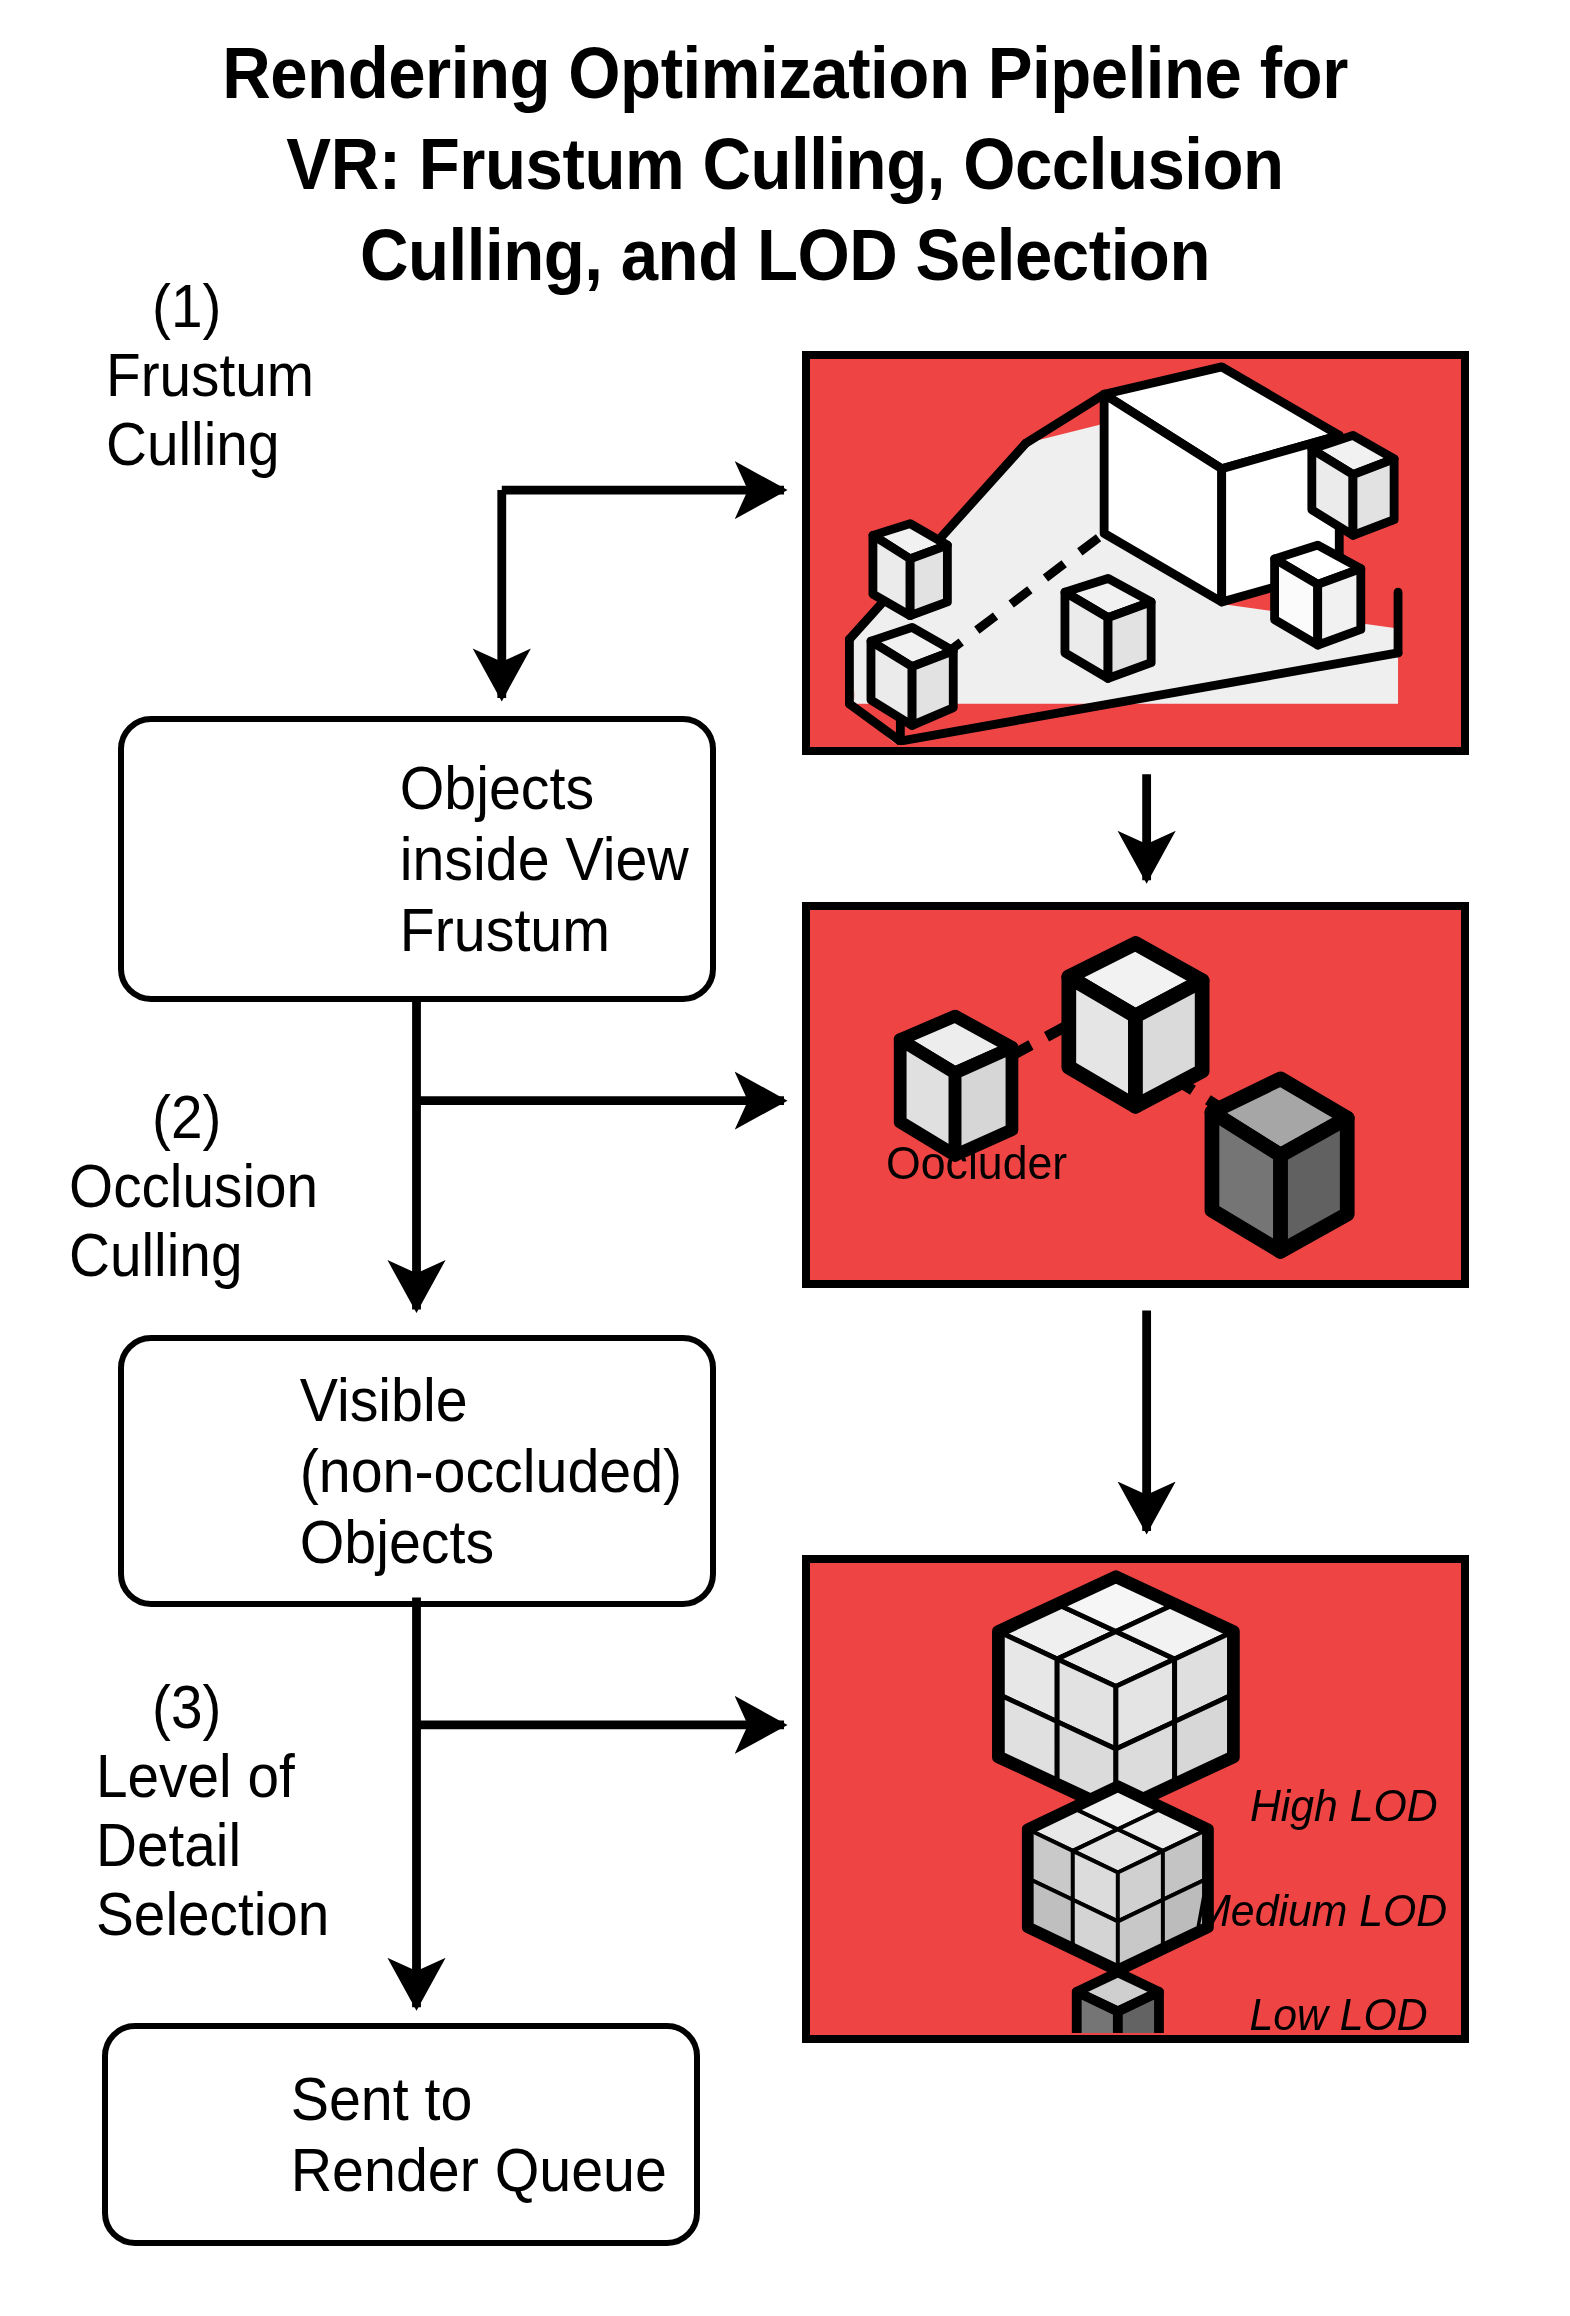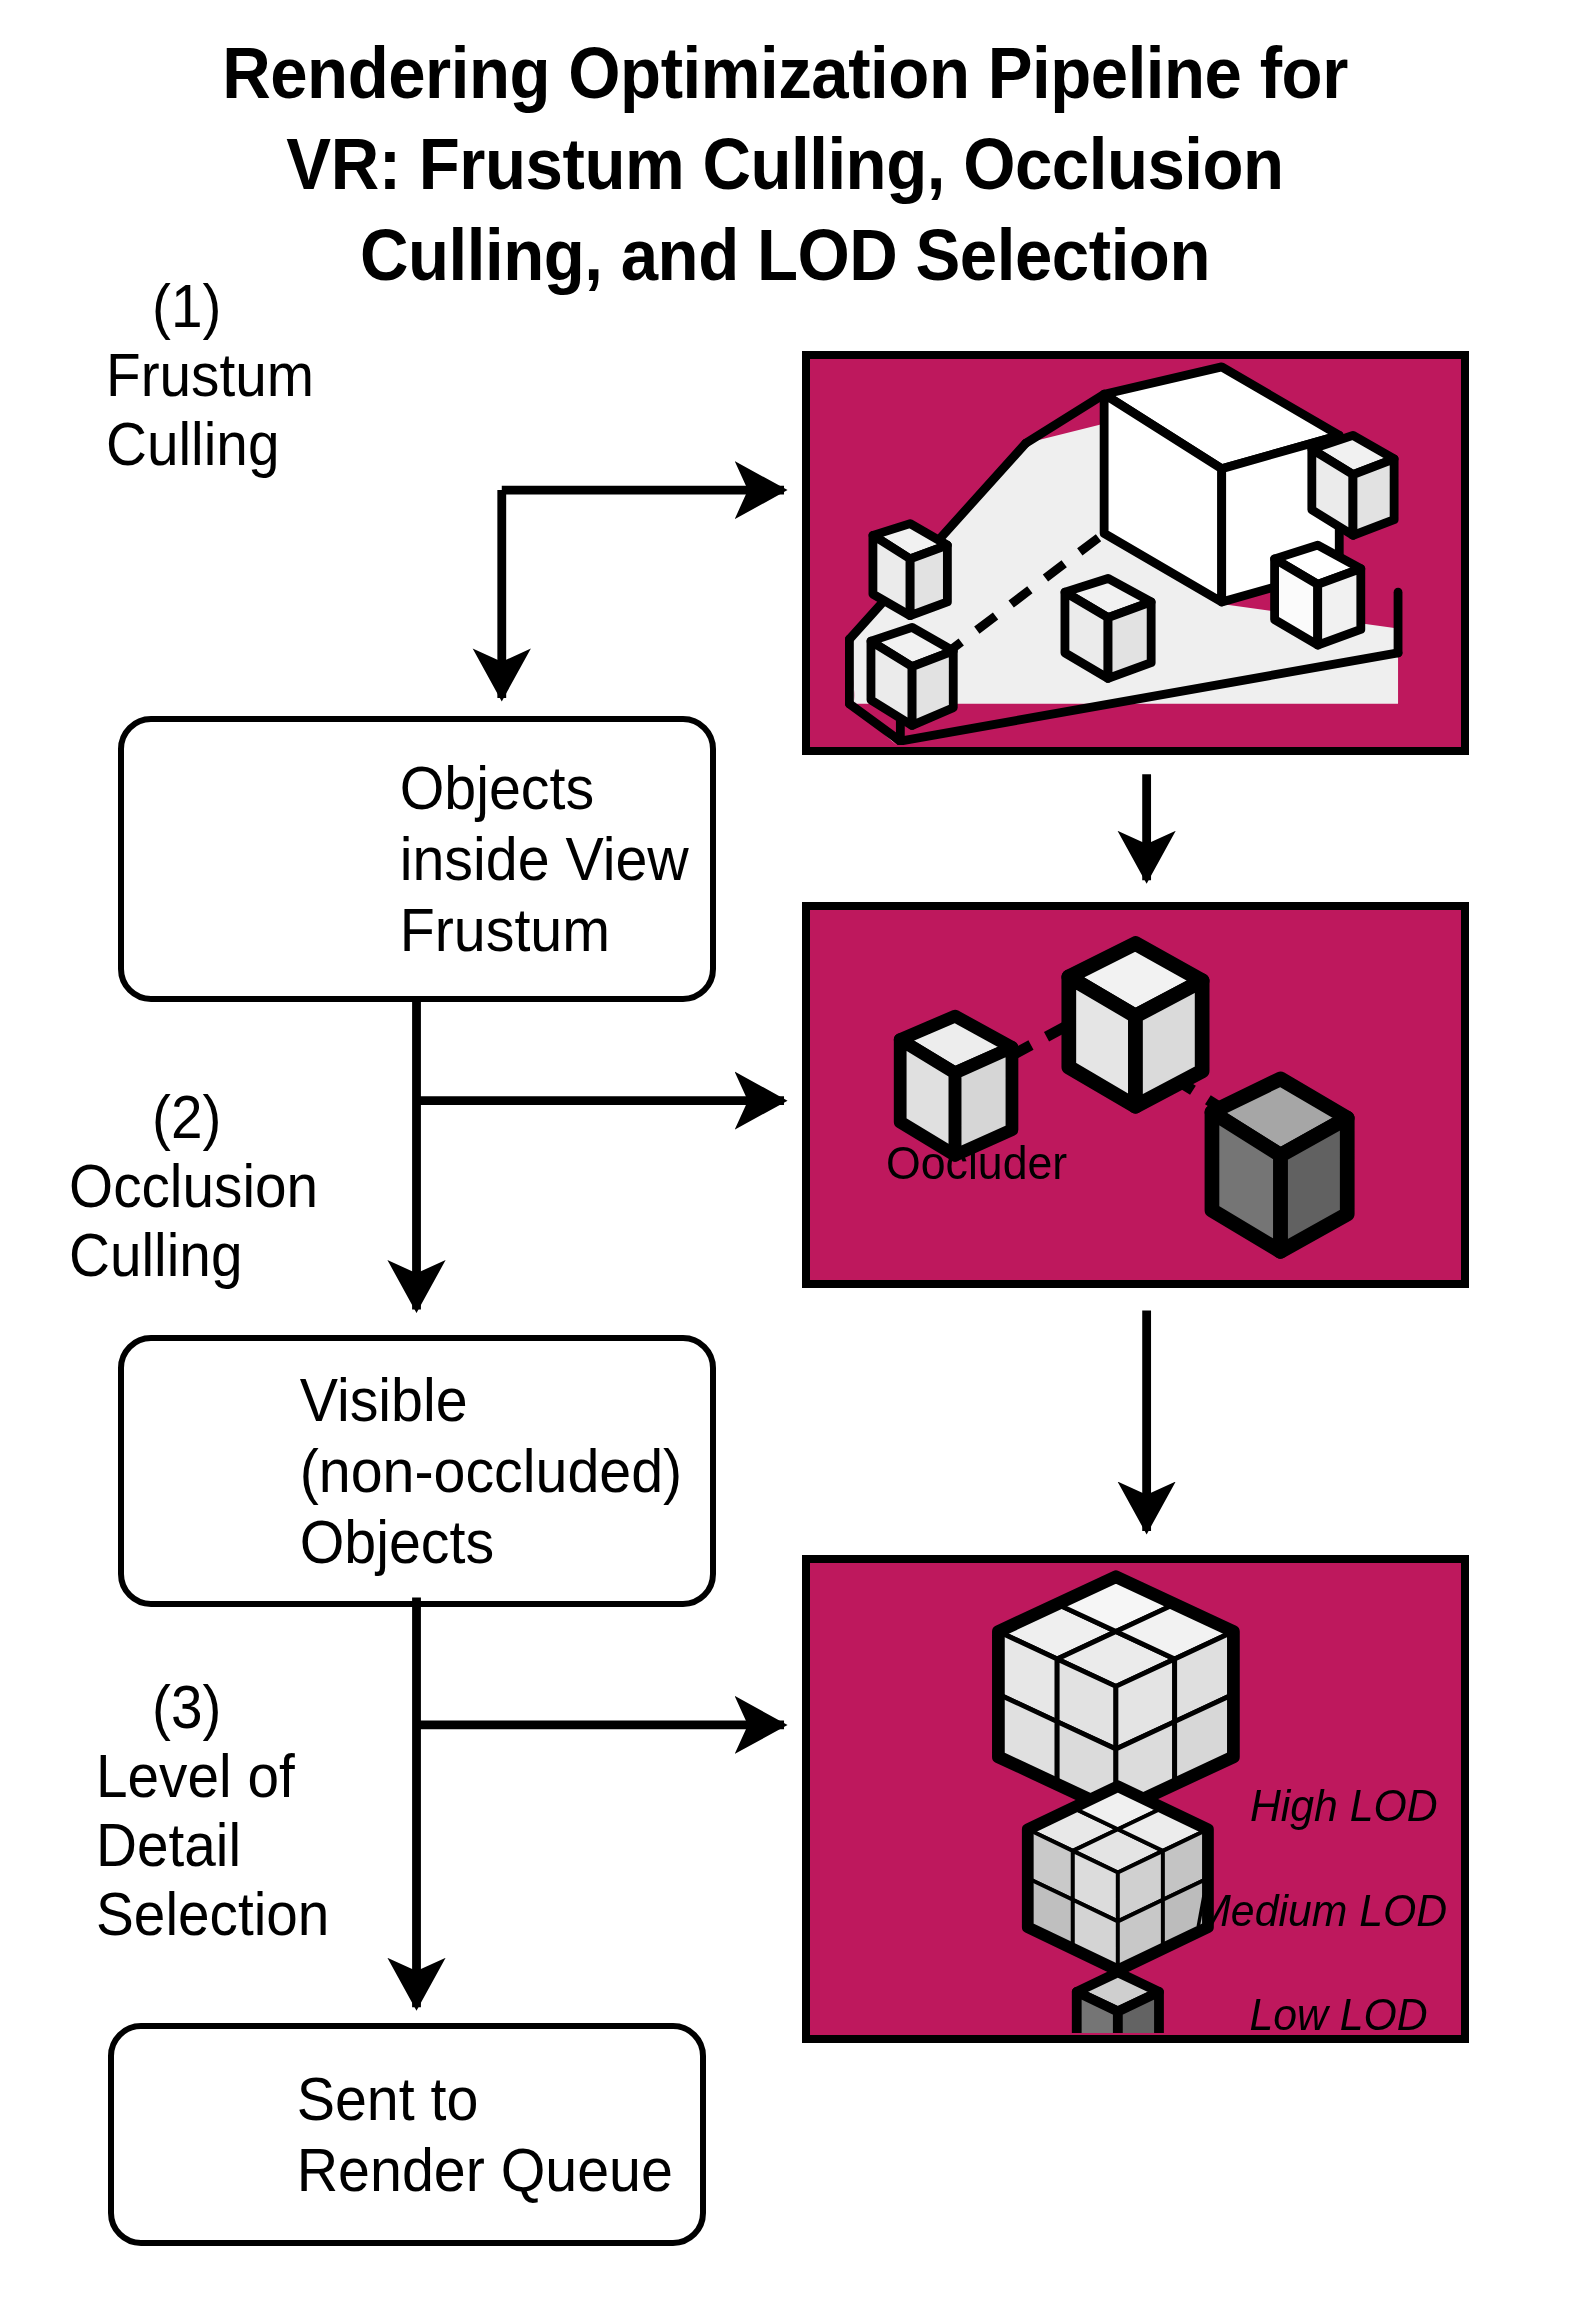--- a/index.html
+++ b/index.html
@@ -76,21 +76,21 @@
     transform-origin: 0 50%;
     white-space: pre-line;
     padding-left: 55px;
   }
 
   
   .panel {
     position: absolute;
     box-sizing: border-box;
     border: 8.8px solid #000;
-    background: #be185d;
+    background: #ef4444;
     overflow: hidden;
   }
   .panel svg { display: block; }
 
   
   #wires {
     position: absolute;
     left: 0;
     top: 0;
     width: 1570px;
@@ -146,21 +146,21 @@
     <div class="txt">Visible
 (non-occluded)
 Objects</div>
   </div>
 
   <div class="stage-num" style="left:152px; top:1673px;">(3)</div>
   <div class="stage-label" style="left:96px; top:1742px;">Level of
 Detail
 Selection</div>
 
-  <div class="flow-box" style="left:108px; top:2023px; width:598px; height:223px;">
+  <div class="flow-box" style="left:102px; top:2023px; width:598px; height:223px;">
     <div class="txt">Sent to
 Render Queue</div>
   </div>
 
   <div class="panel" style="left:802px; top:351px; width:667px; height:404px;">
     <svg width="649" height="386" viewBox="0 0 662 394">
 
       <g>
         <polygon points="40,286 220,86 420,36 420,250 600,275 600,352 46,352" fill="#efefef" stroke="none"></polygon>
 

